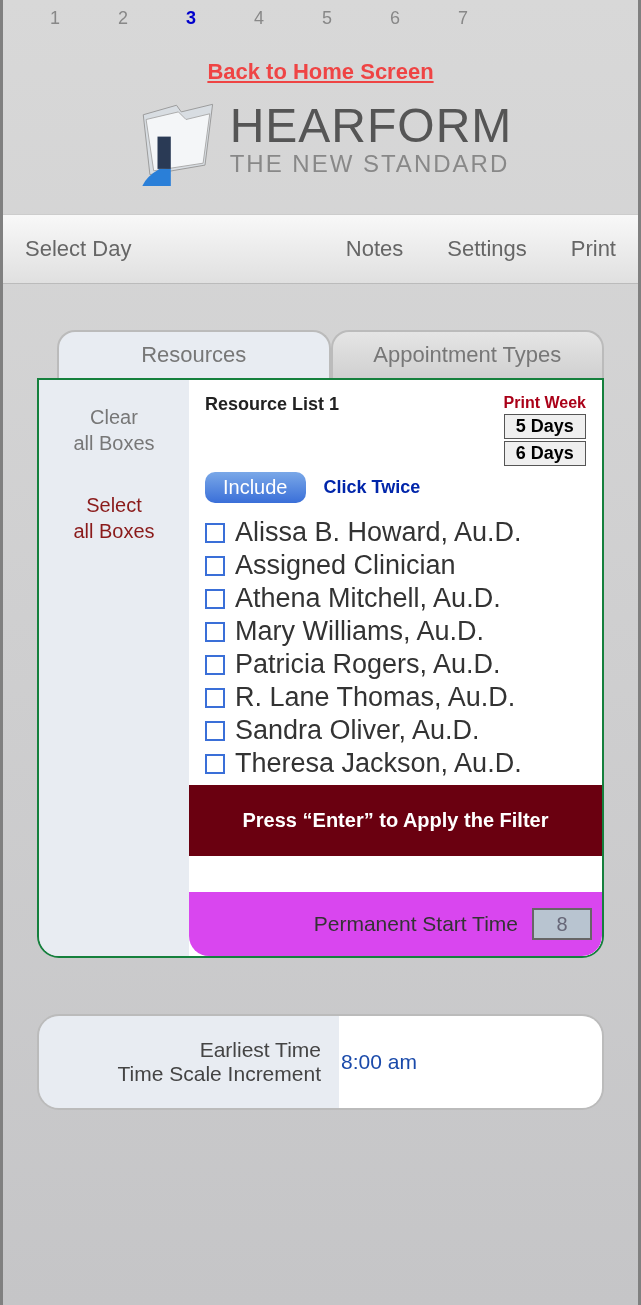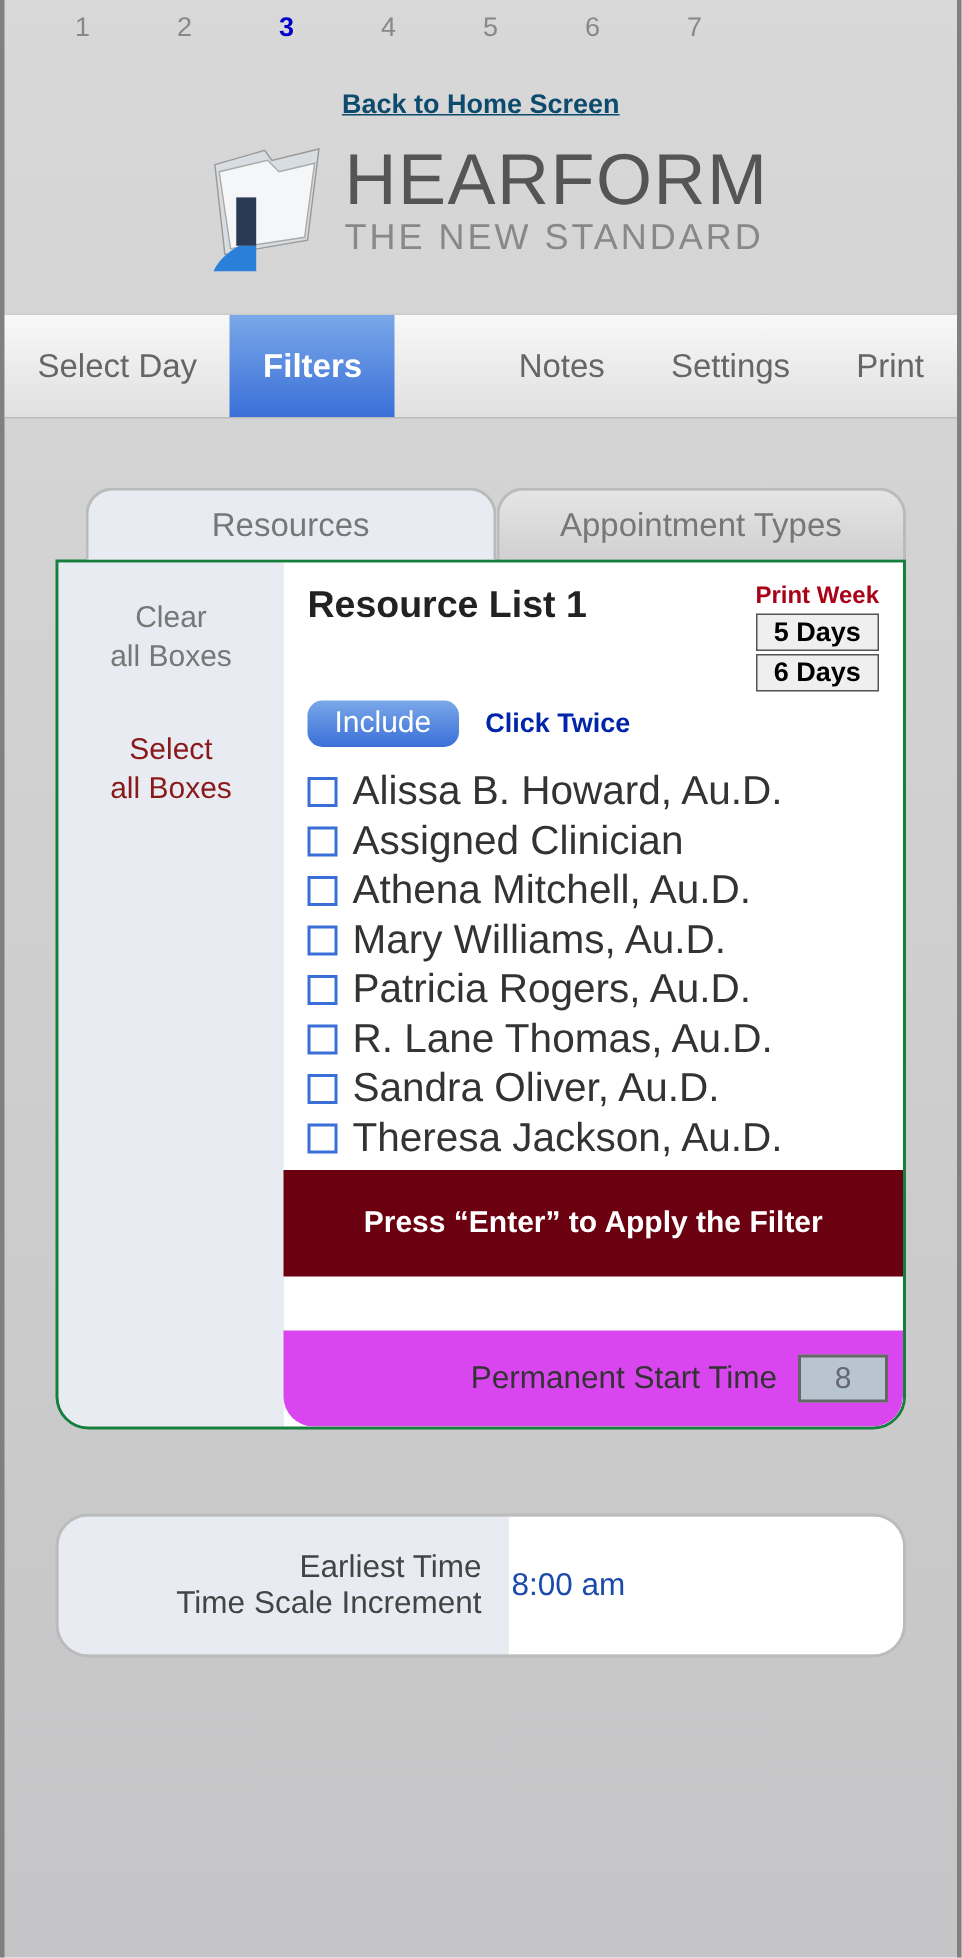--- a/index.html
+++ b/index.html
@@ -8,41 +8,41 @@
     background: linear-gradient(to bottom, #d8d8d8, #c5c5c7);
     font-family: "Helvetica Neue", Arial, sans-serif;
     border-left: 3px solid #808080;
     border-right: 3px solid #808080;
     overflow: hidden;
   }
   .pagenums { display:flex; gap:48px; padding:8px 0 0 42px; font-size:18px; color:#888; }
   .pagenums span { width:20px; text-align:center; cursor:pointer; }
   .pagenums .active { color:#0000cc; font-weight:bold; }
   .home-link { text-align:center; margin-top:30px; }
-  .home-link a { color:#0c4a6e; font-size:18px; font-weight:bold; text-decoration:underline; cursor:pointer; }
+  .home-link a { color:#ef4444; font-size:22px; font-weight:bold; text-decoration:underline; cursor:pointer; }
   .logo-area { display:flex; align-items:center; justify-content:center; gap:6px; margin-top:6px; }
   .logo-text h1 { font-size:48px; font-weight:400; letter-spacing:1px; color:#555; line-height:1; }
   .logo-text h2 { font-size:24px; font-weight:300; letter-spacing:2px; color:#888; line-height:1; margin-top:2px; }
   .tabbar { display:flex; margin-top:28px; background:linear-gradient(#f8f8f8,#e0e0e0); height:70px; border-top:1px solid #ccc; border-bottom:1px solid #bbb; }
   .tabbar .tab { flex:0 0 auto; padding:0 22px; display:flex; align-items:center; font-size:22px; color:#666; cursor:pointer; }
   .tabbar .tab.active { background:linear-gradient(#7aa8e8,#3a6fd8); color:#fff; font-weight:bold; }
   .tabbar .spacer { flex:1; }
   .panel { margin:46px 34px 0 34px; }
   .subtab-row { display:flex; margin-left:20px; }
   .subtab { flex:1; text-align:center; padding:10px 0; font-size:22px; color:#777; background:linear-gradient(#f2f2f2,#dedede); border:2px solid #bbb; border-bottom:none; border-radius:18px 18px 0 0; cursor:pointer; }
   .subtab.active { background:#e8ecf2; color:#777; }
   .subtab.inactive { background:linear-gradient(#e5e5e5,#d0d0d0); }
   .panel-body { display:flex; border:2px solid #15803d; border-radius:0 0 22px 22px; overflow:hidden; }
   .side-col { width:150px; background:#e8ecf2; padding:24px 8px; text-align:center; }
   .side-btn { font-size:20px; margin-bottom:36px; cursor:pointer; line-height:1.3; }
   .clear-btn { color:#777; }
   .select-btn { color:#8a1a1a; }
   .main-col { flex:1; background:#fff; display:flex; flex-direction:column; }
   .main-head { display:flex; align-items:flex-start; padding:14px 16px 6px 16px; }
-  .main-title { font-size:25px; font-weight:bold; color:#222; flex:1; }
+  .main-title { font-size:18px; font-weight:bold; color:#222; flex:1; }
   .printweek { text-align:center; }
   .printweek .pw-label { color:#aa0018; font-weight:bold; font-size:16px; }
   .printweek .pw-btn { border:1.5px solid #555; background:#efefef; font-size:18px; font-weight:bold; padding:1px 10px; margin-top:2px; cursor:pointer; }
   .inc-row { display:flex; align-items:center; gap:18px; padding:0 16px 10px 16px; }
   .inc-btn { background:linear-gradient(#7aa8e8,#3a6fd8); color:#fff; font-size:20px; padding:4px 18px; border-radius:10px; border:none; cursor:pointer; }
   .click-twice { color:#0025aa; font-weight:bold; font-size:18px; }
   .reslist { padding:4px 16px; flex:1; }
   .resitem { display:flex; align-items:center; gap:10px; font-size:27px; color:#333; margin-bottom:2px; }
   .cb { width:20px; height:20px; border:2px solid #3a6fd8; background:#fff; cursor:pointer; flex-shrink:0; }
   .apply-bar { background:#6a0010; color:#fff; text-align:center; font-size:20px; font-weight:bold; padding:24px 8px; }
@@ -79,21 +79,20 @@
     <path d="M32,82 Q18,90 14,100 L44,100 Q44,86 44,82 Z" fill="#2a7fd8"></path>
   </svg>
   <div class="logo-text">
     <h1>HEARFORM</h1>
     <h2>THE NEW STANDARD</h2>
   </div>
 </div>
 
 <div class="tabbar" id="tabbar">
     <div class="tab">Select Day</div>
-    <div class="tab active">Filters</div>
     <div class="spacer"></div>
     <div class="tab">Notes</div>
     <div class="tab">Settings</div>
     <div class="tab">Print</div>
   </div>
 
 <div class="panel">
   <div class="subtab-row" id="subtabs">
       <div class="subtab active">Resources</div>
       <div class="subtab inactive">Appointment Types</div>

